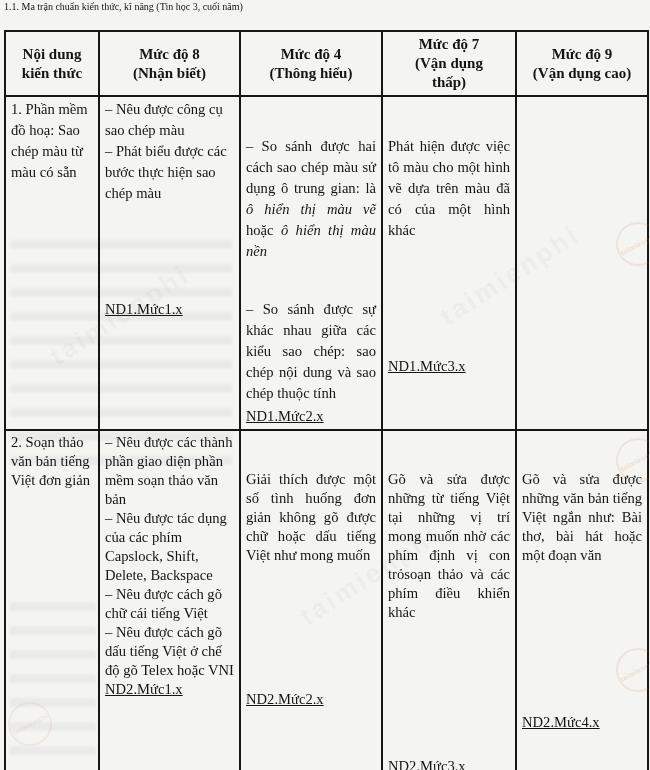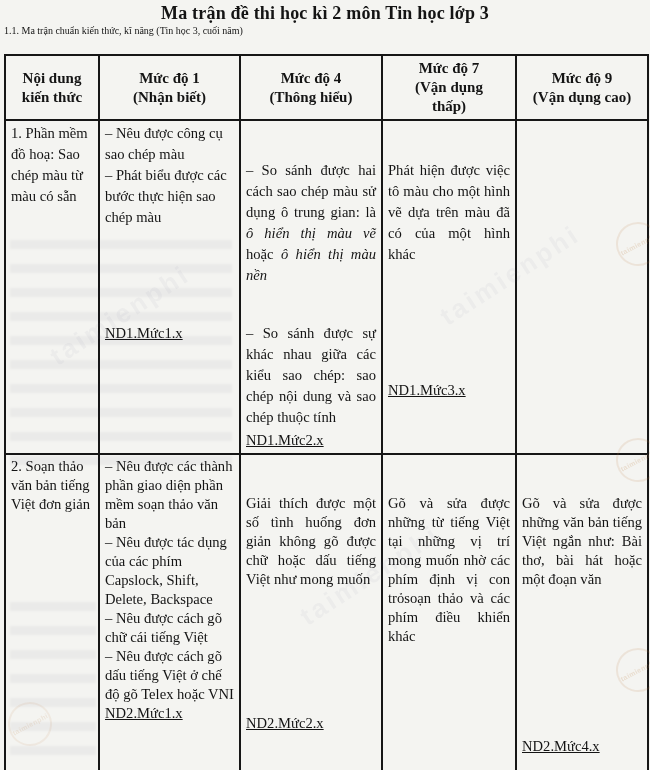--- a/index.html
+++ b/index.html
@@ -70,37 +70,36 @@
     transform:rotate(-33deg);pointer-events:none;
     font-family:"Liberation Sans",sans-serif;
   }
   .wd1{left:40px;top:300px}.wd2{left:290px;top:560px}.wd3{left:430px;top:260px}
 </style>
 </head>
 <body>
 
 <div>
 
-  <h1 class="page-title">Ma trận đề thi học kì 2 môn Tin học lớp 3</h1>
 
   <h2 class="section-heading">1.1. Ma trận chuẩn kiến thức, kĩ năng (Tin học 3, cuối năm)</h2>
 
   <table class="matrix">
     <colgroup>
       <col class="c1">
         <col class="c2">
         <col class="c3">
         <col class="c4">
         <col class="c5">
     </colgroup>
     <thead>
       <tr class="hdr">
         <th>Nội dung
 kiến thức</th>
-        <th>Mức độ 1
+        <th>Mức độ 8
 (Nhận biết)</th>
         <th>Mức độ 4
 (Thông hiểu)</th>
         <th>Mức độ 7
 (Vận dụng
 thấp)</th>
         <th>Mức độ 9
 (Vận dụng cao)</th>
       </tr>
     </thead>

